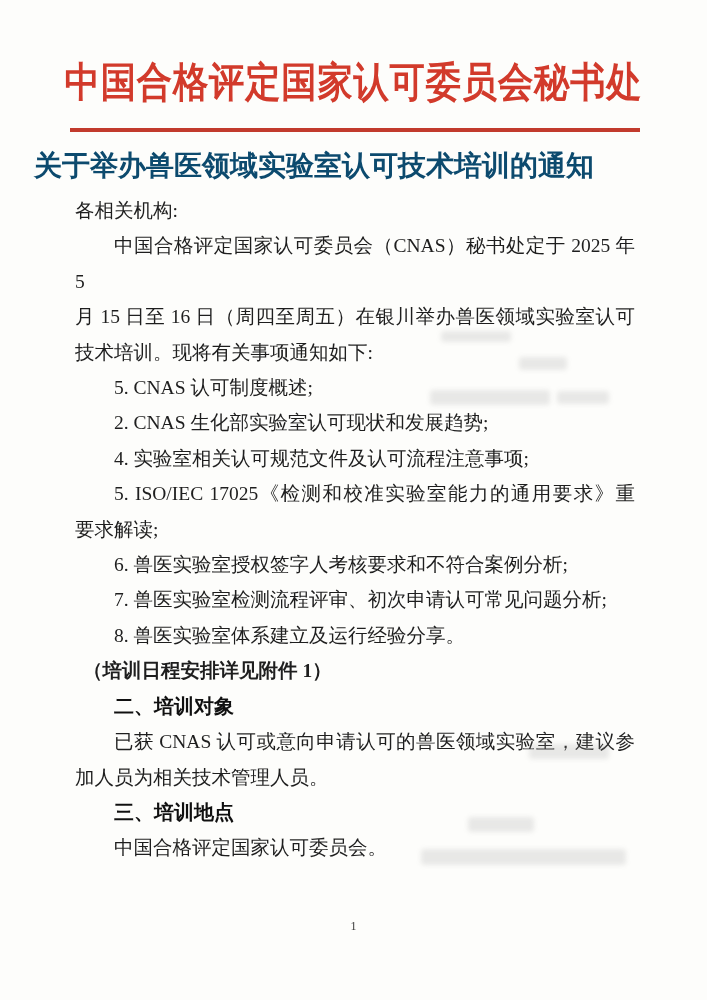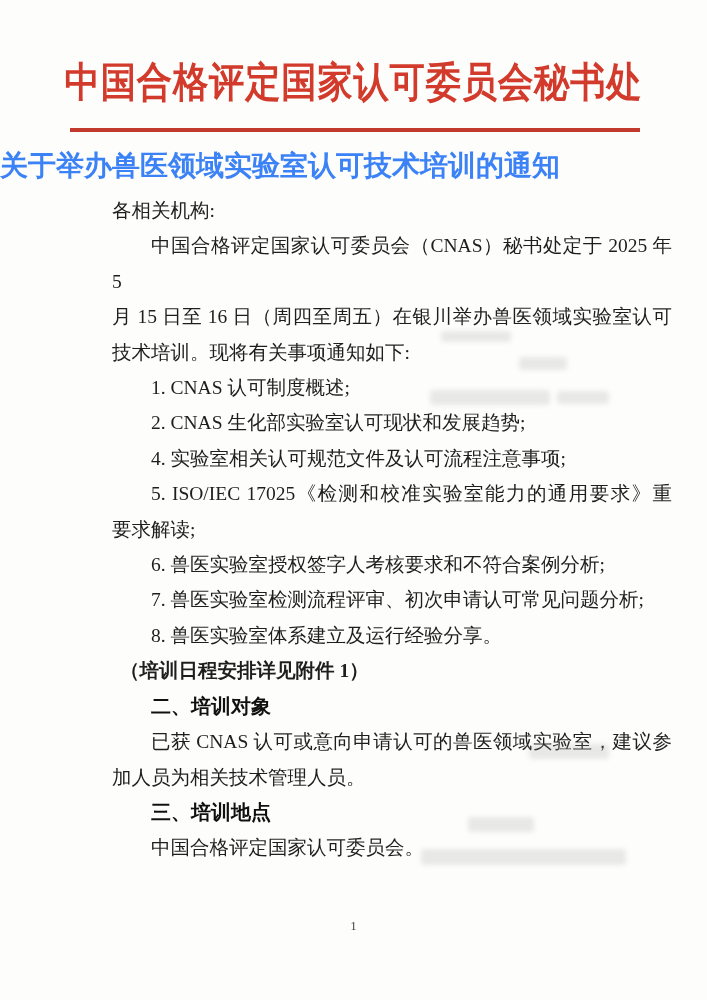--- a/index.html
+++ b/index.html
@@ -24,31 +24,30 @@
     white-space:nowrap;
     letter-spacing:1px;
   }
   .rule{
     position:absolute;top:128px;left:70px;width:570px;height:4px;
     background:#c23a2d;
   }
   
   .title{
     position:absolute;top:146px;left:0;width:594px;margin:0;
-    text-align:left;
+    text-align:right;
     font-size:28px;font-weight:700;line-height:40px;
-    color:#3b82f6;
+    color:#0c4a6e;
     white-space:nowrap;
   }
   
   .body{
     position:absolute;top:193px;left:75px;width:560px;
     font-size:19.5px;line-height:35.4px;
     color:#1e1e1e;
-    margin-left:37px;
   }
   .ln{white-space:nowrap;}
   .ind{text-indent:39px;}
   .ind-sm{text-indent:8px;font-weight:bold;}
   .b{
     font-weight:700;
     font-family:"Liberation Sans","DejaVu Sans",sans-serif;
     color:#101010;
     font-size:20px;
   }
@@ -81,21 +80,21 @@
 
   <div class="rule"></div>
 
   <h1 class="title">关于举办兽医领域实验室认可技术培训的通知</h1>
 
   <div class="body">
     <div class="ln">各相关机构:</div>
     <div class="ln ind jst">中国合格评定国家认可委员会（CNAS）秘书处定于 2025 年 5</div>
     <div class="ln jst">月 15 日至 16 日（周四至周五）在银川举办兽医领域实验室认可</div>
     <div class="ln">技术培训。现将有关事项通知如下:</div>
-    <div class="ln ind">1. CNAS 认可制度概述;</div>
+    <div class="ln ind">5. CNAS 认可制度概述;</div>
     <div class="ln ind">2. CNAS 生化部实验室认可现状和发展趋势;</div>
     <div class="ln ind">4. 实验室相关认可规范文件及认可流程注意事项;</div>
     <div class="ln ind jst">5. ISO/IEC 17025《检测和校准实验室能力的通用要求》重</div>
     <div class="ln">要求解读;</div>
     <div class="ln ind">6. 兽医实验室授权签字人考核要求和不符合案例分析;</div>
     <div class="ln ind">7. 兽医实验室检测流程评审、初次申请认可常见问题分析;</div>
     <div class="ln ind">8. 兽医实验室体系建立及运行经验分享。</div>
     <div class="ln ind-sm">（培训日程安排详见附件 1）</div>
     <div class="ln ind b">二、培训对象</div>
     <div class="ln ind jst">已获 CNAS 认可或意向申请认可的兽医领域实验室，建议参</div>

